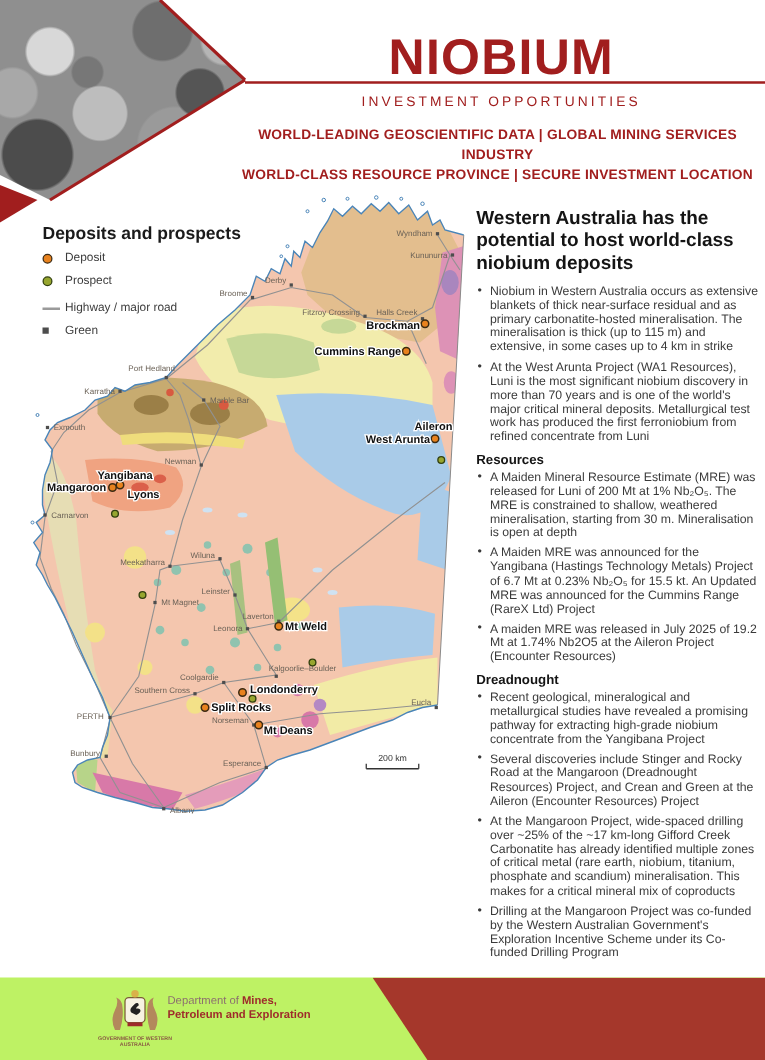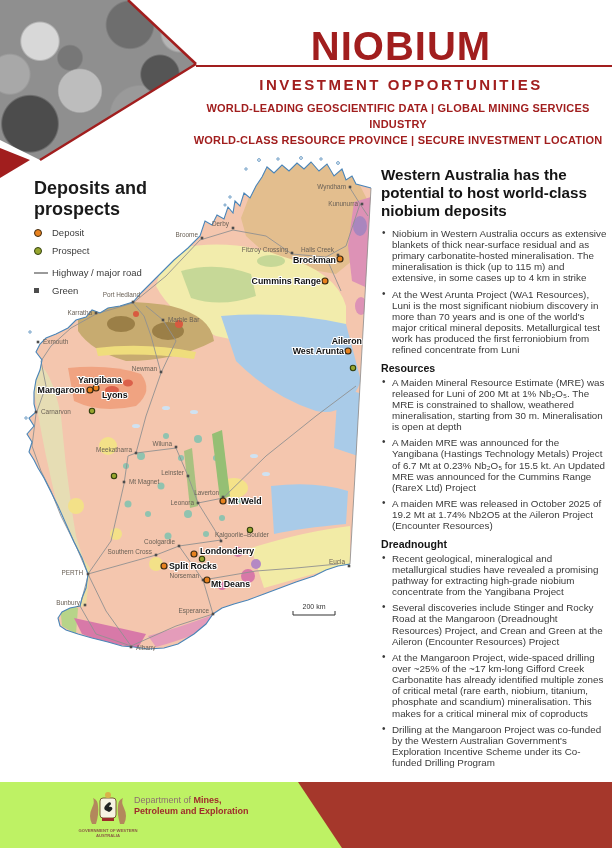--- a/index.html
+++ b/index.html
@@ -18,27 +18,27 @@
       radial-gradient(circle at 55% 85%, #cfcfcf 0 11%, transparent 12%),
       radial-gradient(circle at 35% 35%, #777 0 7%, transparent 8%),
       radial-gradient(circle at 70% 70%, #9a9a9a 0 16%, transparent 17%),
       radial-gradient(circle at 90% 20%, #b5b5b5 0 8%, transparent 9%),
       radial-gradient(circle at 5% 45%, #a8a8a8 0 9%, transparent 10%);
     clip-path:polygon(0 0,128px 0,196px 64px,40px 160px,0 140px);}
   .hdr-svg{position:absolute;left:0;top:0;width:612px;height:180px;pointer-events:none;}
   .title{position:absolute;left:196px;right:6px;top:24px;text-align:center;
     font-size:40px;font-weight:bold;letter-spacing:1px;color:#A11E1E;}
   .subtitle{position:absolute;left:196px;right:6px;top:76px;text-align:center;
-    font-size:15px;letter-spacing:2.5px;color:#A11E1E;font-weight:bold;}
+    font-size:11px;letter-spacing:2.5px;color:#A11E1E;}
   .tagline{position:absolute;left:186px;right:2px;top:101px;text-align:center;
     font-size:11px;font-weight:bold;line-height:1.45;color:#A11E1E;letter-spacing:.2px;}
 
   
   .legend{position:absolute;left:34px;top:178px;width:160px;}
-  .legend-title{font-size:18px;font-weight:bold;color:#1a1a1a;margin-bottom:7px;}
+  .legend-title{font-size:14px;font-weight:bold;color:#1a1a1a;margin-bottom:7px;}
   .lrow{display:flex;margin-bottom:7px;font-size:9.5px;color:#3c3c3c;}
   .lrow .sw{width:18px;display:flex;justify-content:flex-start;align-items:center;}
   .sw-dep{width:6px;height:6px;border-radius:50%;background:#E8821E;border:1.6px solid #3c2a12;}
   .sw-pros{width:6px;height:6px;border-radius:50%;background:#97A62F;border:1.6px solid #32400f;}
   .sw-road{width:14px;height:2px;background:#9a9a9a;}
   .sw-town{width:5px;height:5px;background:#4d4d4d;}
   .lgap{height:4px;}
 
   
   .map-svg{position:absolute;left:16px;top:156px;width:358px;height:495px;}
@@ -315,21 +315,21 @@
   <div class="article">
     <h2>Western Australia has the potential to host world-class niobium deposits</h2>
     <div>
         <div class="bullet">Niobium in Western Australia occurs as extensive blankets of thick near-surface residual and as primary carbonatite-hosted mineralisation. The mineralisation is thick (up to 115 m) and extensive, in some cases up to 4 km in strike</div>
         <div class="bullet">At the West Arunta Project (WA1 Resources), Luni is the most significant niobium discovery in more than 70 years and is one of the world's major critical mineral deposits. Metallurgical test work has produced the first ferroniobium from refined concentrate from Luni</div>
       </div>
     <h3>Resources</h3>
     <div>
         <div class="bullet">A Maiden Mineral Resource Estimate (MRE) was released for Luni of 200 Mt at 1% Nb₂O₅. The MRE is constrained to shallow, weathered mineralisation, starting from 30 m. Mineralisation is open at depth</div>
         <div class="bullet">A Maiden MRE was announced for the Yangibana (Hastings Technology Metals) Project of 6.7 Mt at 0.23% Nb₂O₅ for 15.5 kt. An Updated MRE was announced for the Cummins Range (RareX Ltd) Project</div>
-        <div class="bullet">A maiden MRE was released in October 2025 of 19.2 Mt at 1.74% Nb2O5 at the Aileron Project (Encounter Resources)</div>
+        <div class="bullet">A maiden MRE was released in July 2025 of 19.2 Mt at 1.74% Nb2O5 at the Aileron Project (Encounter Resources)</div>
       </div>
     <h3>Dreadnought</h3>
     <div>
         <div class="bullet">Recent geological, mineralogical and metallurgical studies have revealed a promising pathway for extracting high-grade niobium concentrate from the Yangibana Project</div>
         <div class="bullet">Several discoveries include Stinger and Rocky Road at the Mangaroon (Dreadnought Resources) Project, and Crean and Green at the Aileron (Encounter Resources) Project</div>
         <div class="bullet">At the Mangaroon Project, wide-spaced drilling over ~25% of the ~17 km-long Gifford Creek Carbonatite has already identified multiple zones of critical metal (rare earth, niobium, titanium, phosphate and scandium) mineralisation. This makes for a critical mineral mix of coproducts</div>
         <div class="bullet">Drilling at the Mangaroon Project was co-funded by the Western Australian Government's Exploration Incentive Scheme under its Co-funded Drilling Program</div>
       </div>
   </div>
 

